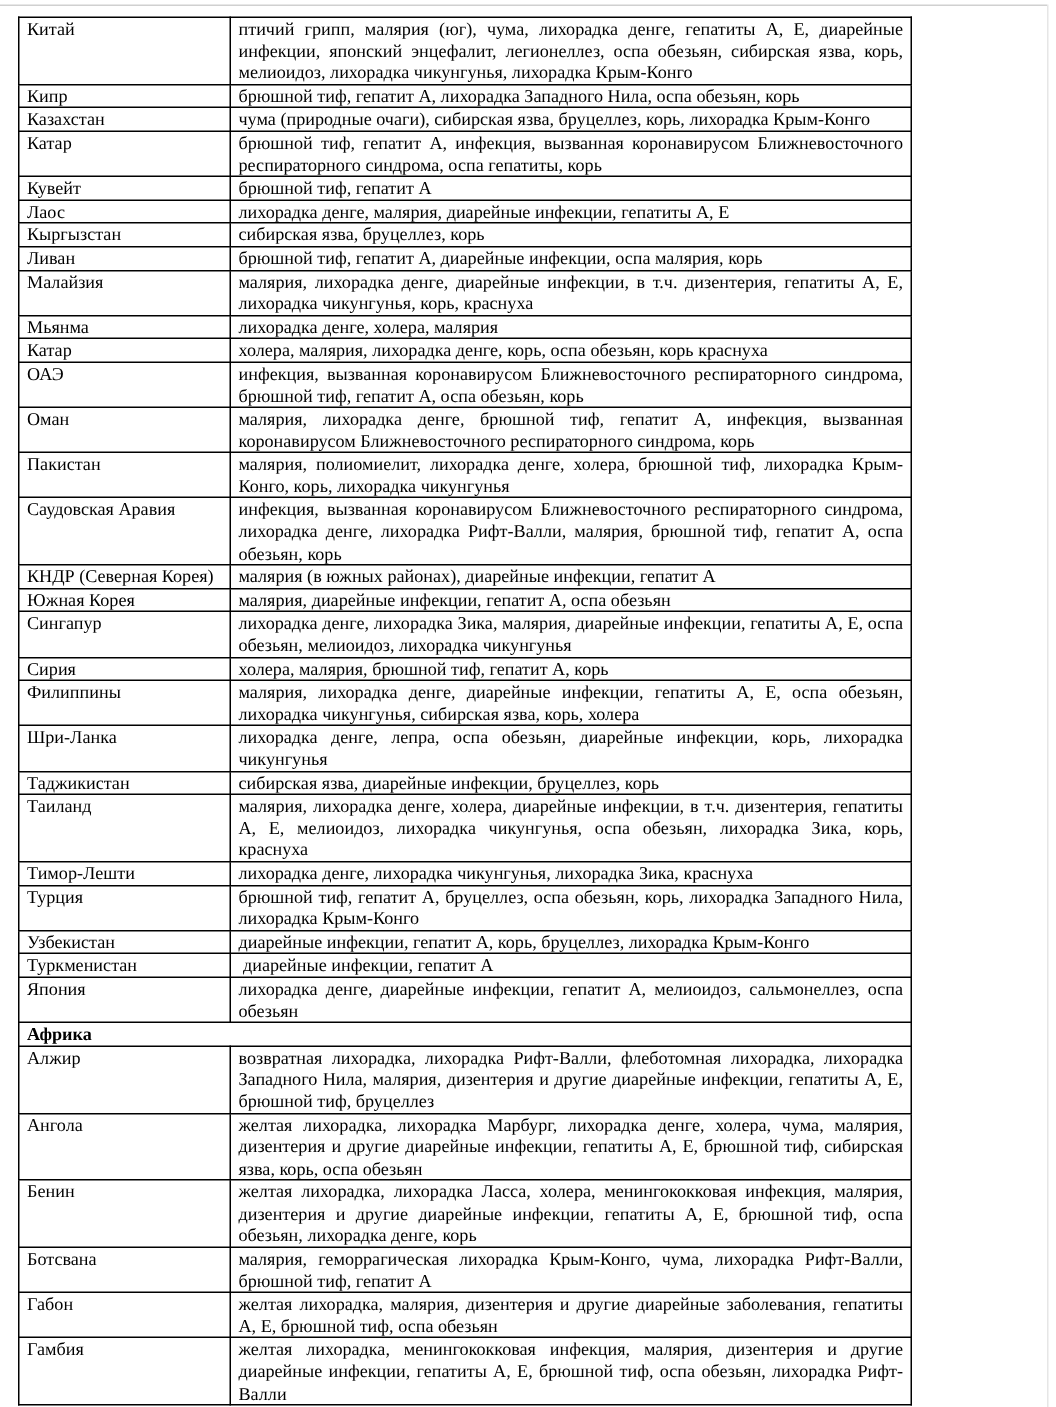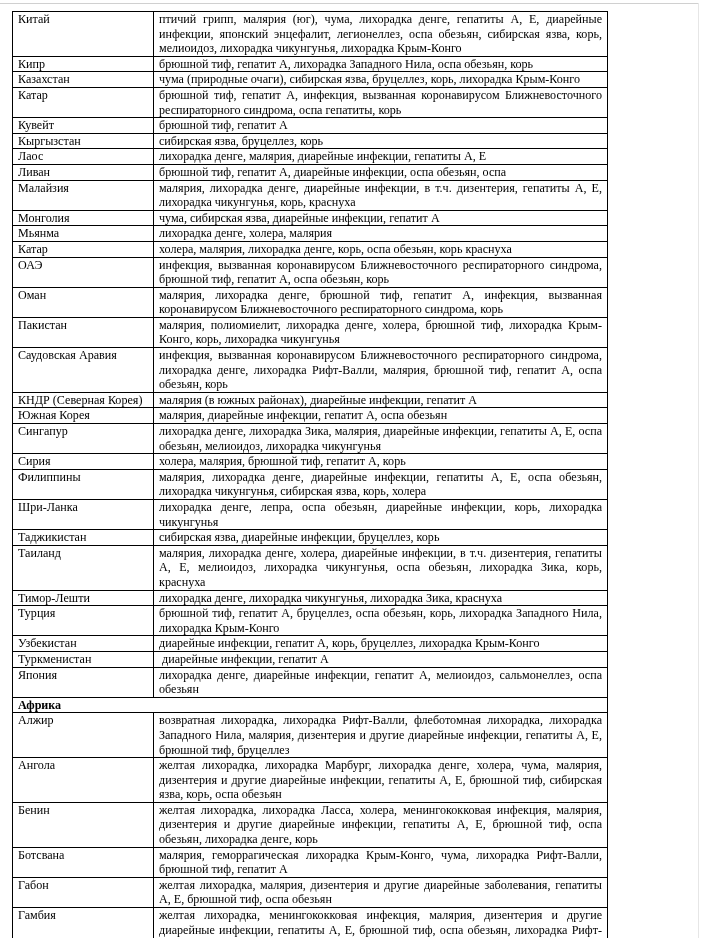--- a/index.html
+++ b/index.html
@@ -42,38 +42,34 @@
   </tr>
       <tr>
     <td class="country">Катар</td>
     <td class="diseases">брюшной тиф, гепатит А, инфекция, вызванная коронавирусом Ближневосточного респираторного синдрома, оспа гепатиты, корь</td>
   </tr>
       <tr>
     <td class="country">Кувейт</td>
     <td class="diseases">брюшной тиф, гепатит А</td>
   </tr>
       <tr>
+    <td class="country">Лаос</td>
+    <td class="diseases">лихорадка денге, малярия, диарейные инфекции, гепатиты А, Е</td>
+  </tr>
+      <tr>
     <td class="country">Кыргызстан</td>
     <td class="diseases">сибирская язва, бруцеллез, корь</td>
   </tr>
       <tr>
-    <td class="country">Лаос</td>
-    <td class="diseases">лихорадка денге, малярия, диарейные инфекции, гепатиты А, Е</td>
-  </tr>
-      <tr>
     <td class="country">Ливан</td>
-    <td class="diseases">брюшной тиф, гепатит А, диарейные инфекции, оспа обезьян, оспа</td>
+    <td class="diseases">брюшной тиф, гепатит А, диарейные инфекции, оспа малярия, корь</td>
   </tr>
       <tr>
     <td class="country">Малайзия</td>
     <td class="diseases">малярия, лихорадка денге, диарейные инфекции, в т.ч. дизентерия, гепатиты А, Е, лихорадка чикунгунья, корь, краснуха</td>
-  </tr>
-      <tr>
-    <td class="country">Монголия</td>
-    <td class="diseases">чума, сибирская язва, диарейные инфекции, гепатит А</td>
   </tr>
       <tr>
     <td class="country">Мьянма</td>
     <td class="diseases">лихорадка денге, холера, малярия</td>
   </tr>
       <tr>
     <td class="country">Катар</td>
     <td class="diseases">холера, малярия, лихорадка денге, корь, оспа обезьян, корь краснуха</td>
   </tr>
       <tr>

